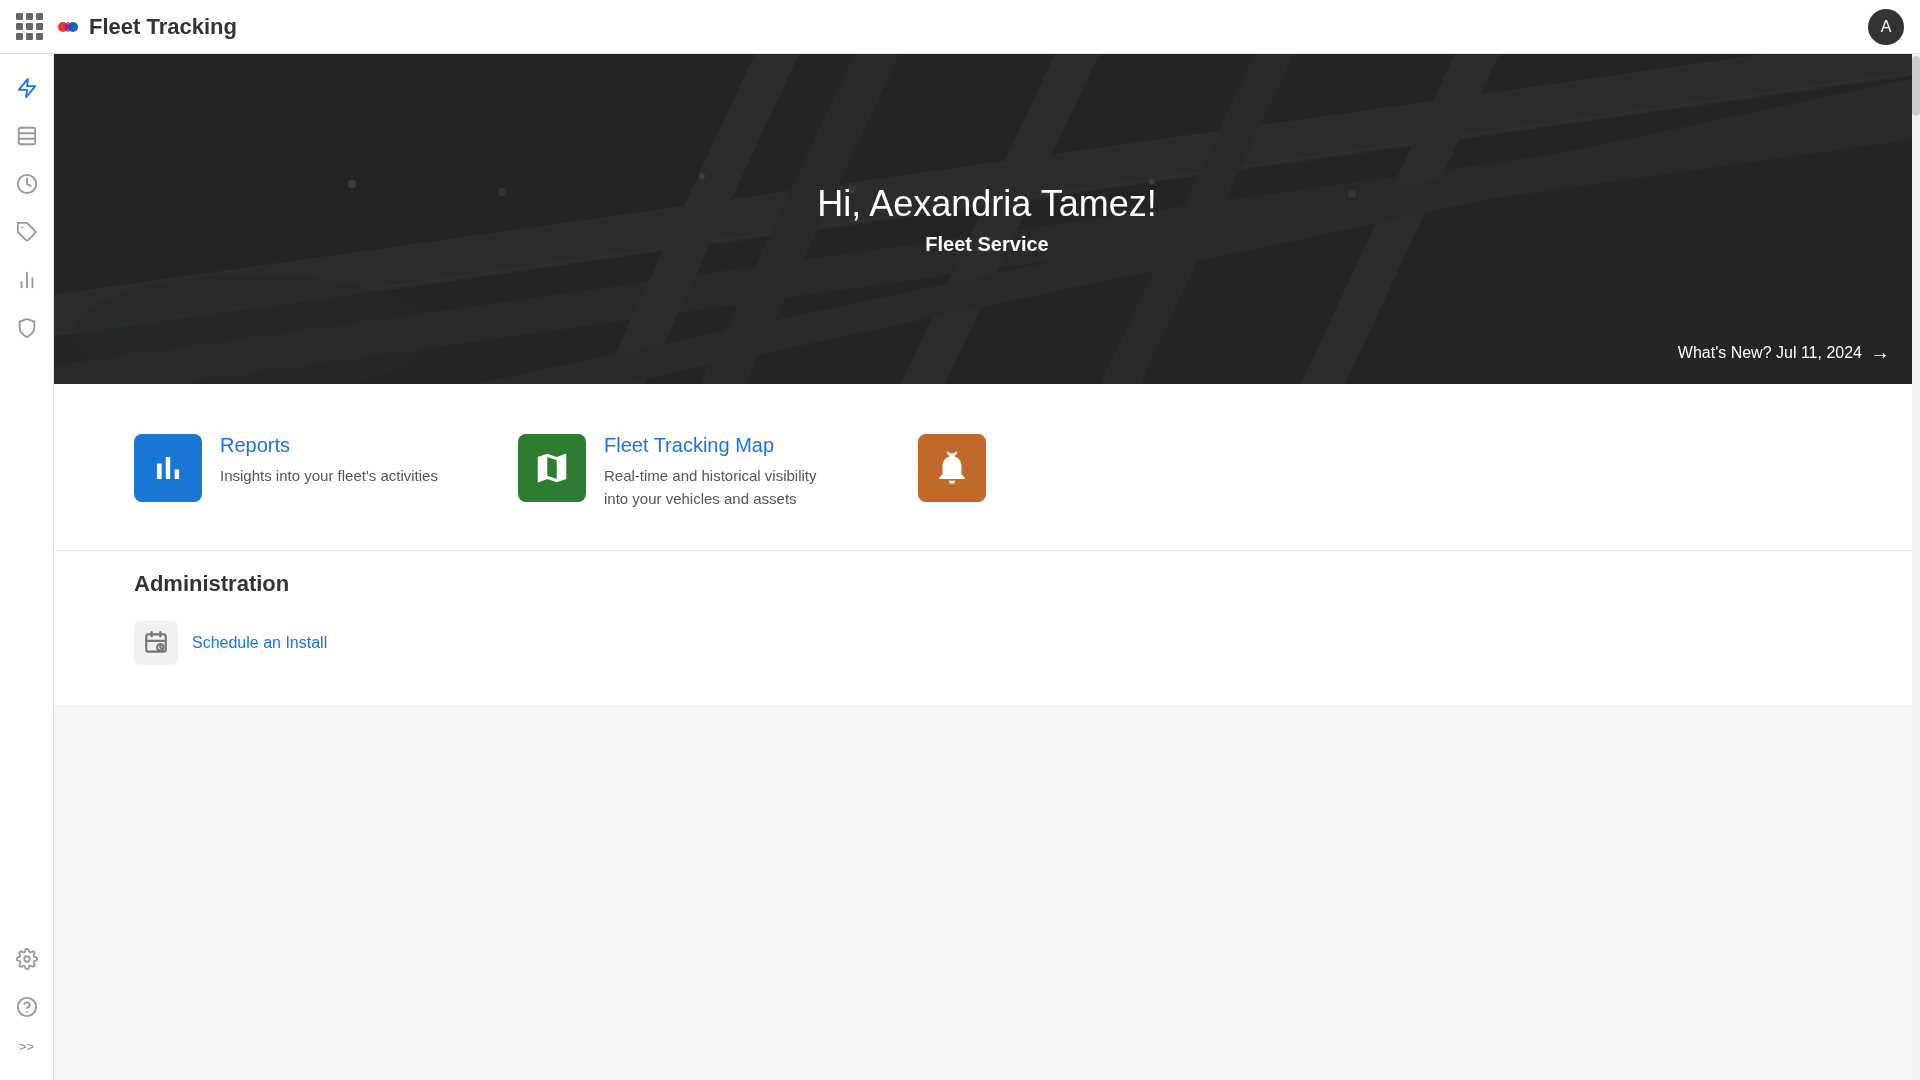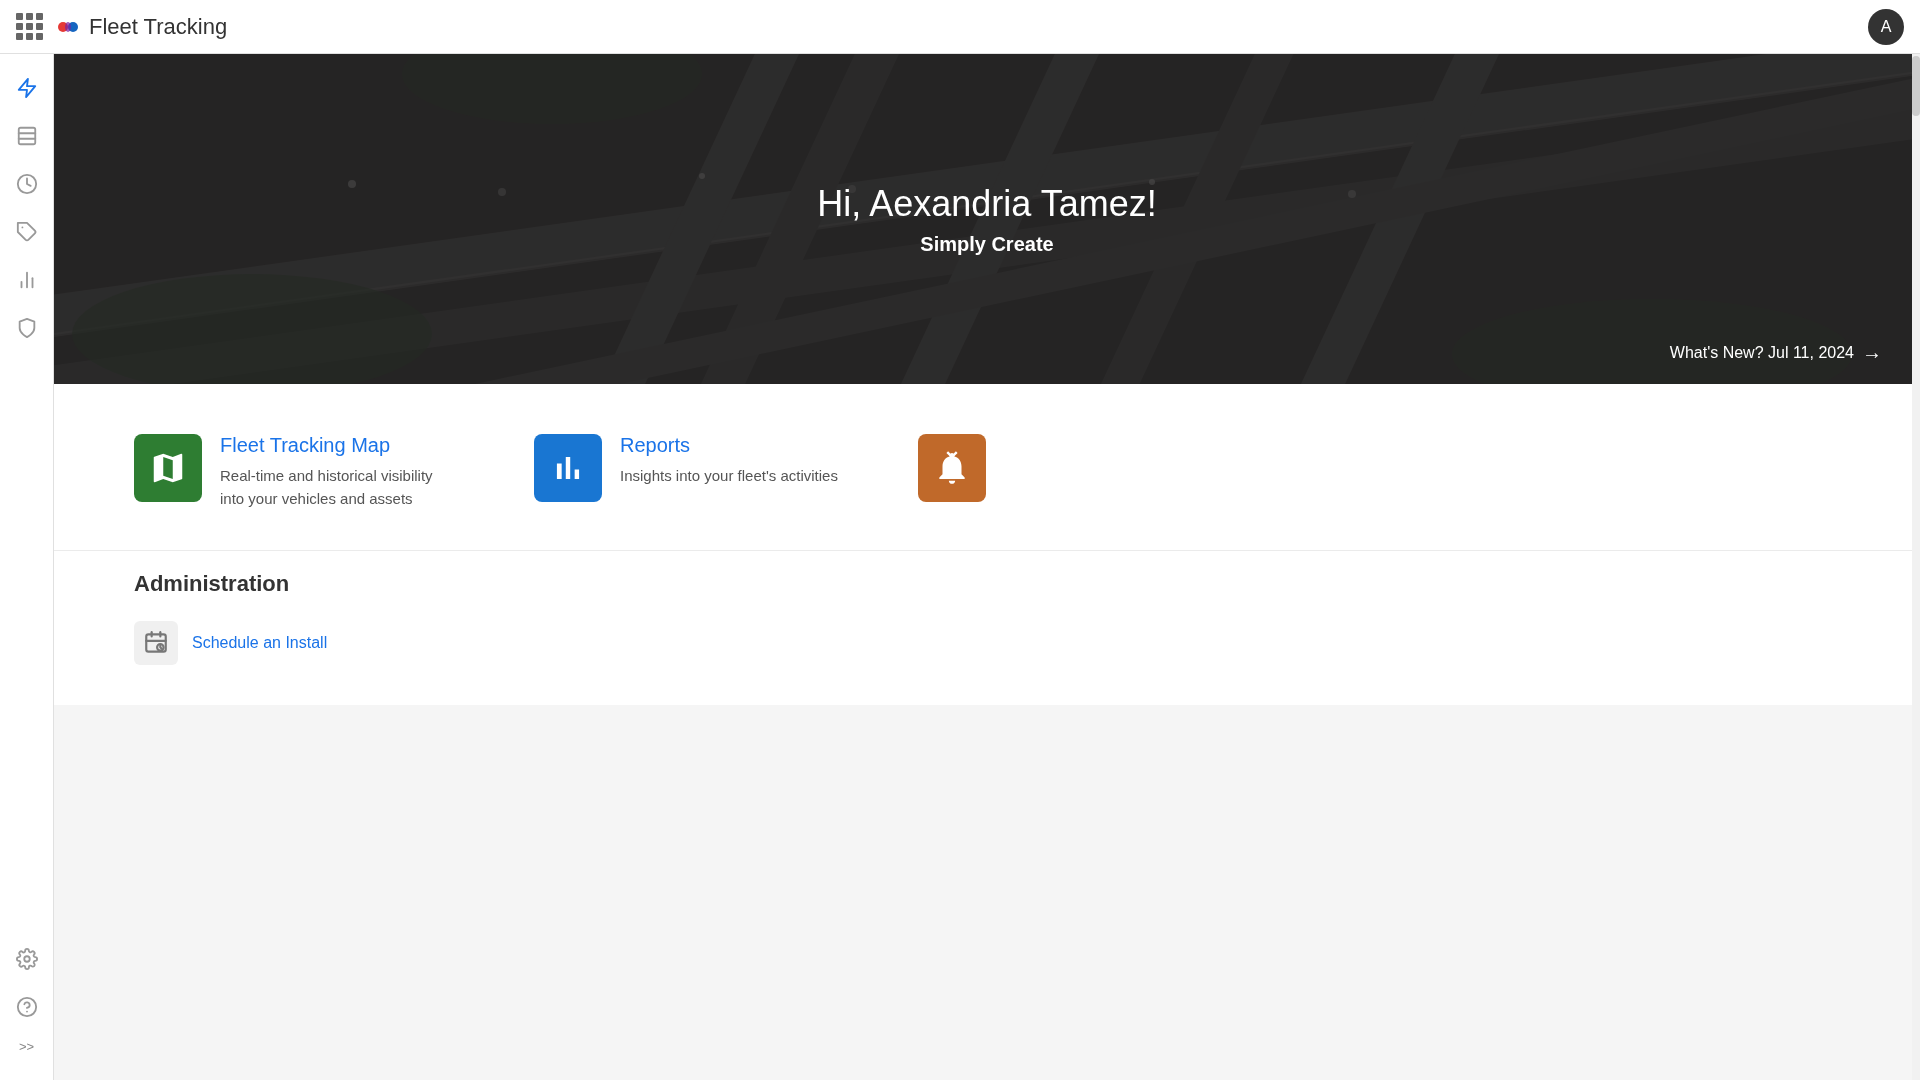--- a/index.html
+++ b/index.html
@@ -39,21 +39,21 @@
       display: flex;
       align-items: center;
       gap: 8px;
     }
     .brand-icon {
       width: 26px;
       height: 26px;
     }
     .brand-title {
       font-size: 22px;
-      font-weight: 400;
+      font-weight: 700;
       color: #333;
     }
     .avatar-circle {
       width: 36px;
       height: 36px;
       background: #333;
       border-radius: 50%;
       display: flex;
       align-items: center;
       justify-content: center;
@@ -140,21 +140,21 @@
       font-weight: 300;
       margin-bottom: 8px;
     }
     .hero-subtitle {
       font-size: 20px;
       font-weight: 600;
     }
     .hero-whats-new {
       position: absolute;
       bottom: 20px;
-      right: 38px;
+      right: 30px;
       display: flex;
       align-items: center;
       gap: 8px;
       color: #fff;
       font-size: 16px;
       cursor: pointer;
     }
     .hero-arrow {
       font-size: 20px;
     }
@@ -369,53 +369,53 @@
             <circle cx="1100" cy="128" r="3" fill="#ddd" opacity="0.6"></circle>
             <circle cx="1300" cy="140" r="4" fill="#ccc" opacity="0.5"></circle>
           </g>
 
           <rect width="1870" height="330" fill="#1a1a1a" opacity="0.55"></rect>
         </svg>
       </div>
 
       <div class="hero-content">
         <div class="hero-greeting">Hi, Aexandria Tamez!</div>
-        <div class="hero-subtitle">Simply Create</div>
+        <div class="hero-subtitle">Fleet Service</div>
       </div>
       <div class="hero-whats-new">
         <span>
           <span>What's New?</span> <span>Jul 11, 2024</span>
         </span>
         <span class="hero-arrow">→</span>
       </div>
     </div>
 
     <div class="cards-section">
 
       <div class="feature-card">
+        <div class="card-icon-box blue">
+          <svg class="card-icon-svg" viewBox="0 0 24 24" fill="white">
+            <path d="M5 9.2h3V19H5V9.2zM10.6 5h2.8v14h-2.8V5zm5.6 8H19v6h-2.8v-6z"></path>
+          </svg>
+        </div>
+        <div class="card-text">
+          <div class="card-text-title">Reports</div>
+          <div class="card-text-desc">Insights into your fleet's activities</div>
+        </div>
+      </div>
+
+      <div class="feature-card">
         <div class="card-icon-box green">
           <svg class="card-icon-svg" viewBox="0 0 24 24" fill="white">
             <path d="M20.5 3l-.16.03L15 5.1 9 3 3.36 4.9c-.21.07-.36.25-.36.48V20.5c0 .28.22.5.5.5l.16-.03L9 18.9l6 2.1 5.64-1.9c.21-.07.36-.25.36-.48V3.5c0-.28-.22-.5-.5-.5zM15 19l-6-2.11V5l6 2.11V19z"></path>
           </svg>
         </div>
         <div class="card-text">
           <div class="card-text-title">Fleet Tracking Map</div>
           <div class="card-text-desc">Real-time and historical visibility into your vehicles and assets</div>
-        </div>
-      </div>
-
-      <div class="feature-card">
-        <div class="card-icon-box blue">
-          <svg class="card-icon-svg" viewBox="0 0 24 24" fill="white">
-            <path d="M5 9.2h3V19H5V9.2zM10.6 5h2.8v14h-2.8V5zm5.6 8H19v6h-2.8v-6z"></path>
-          </svg>
-        </div>
-        <div class="card-text">
-          <div class="card-text-title">Reports</div>
-          <div class="card-text-desc">Insights into your fleet's activities</div>
         </div>
       </div>
 
       <div class="feature-card">
         <div class="card-icon-box orange">
           <svg class="card-icon-svg" viewBox="0 0 24 24" fill="white">
             <path d="M12 22c1.1 0 2-.9 2-2h-4c0 1.1.9 2 2 2zm6-6v-5c0-3.07-1.64-5.64-4.5-6.32V4c0-.83-.67-1.5-1.5-1.5s-1.5.67-1.5 1.5v.68C7.63 5.36 6 7.92 6 11v5l-2 2v1h16v-1l-2-2z"></path>
             <path d="M15 2l-3 3-3-3" stroke="white" stroke-width="1.5" fill="none"></path>
           </svg>
         </div>

